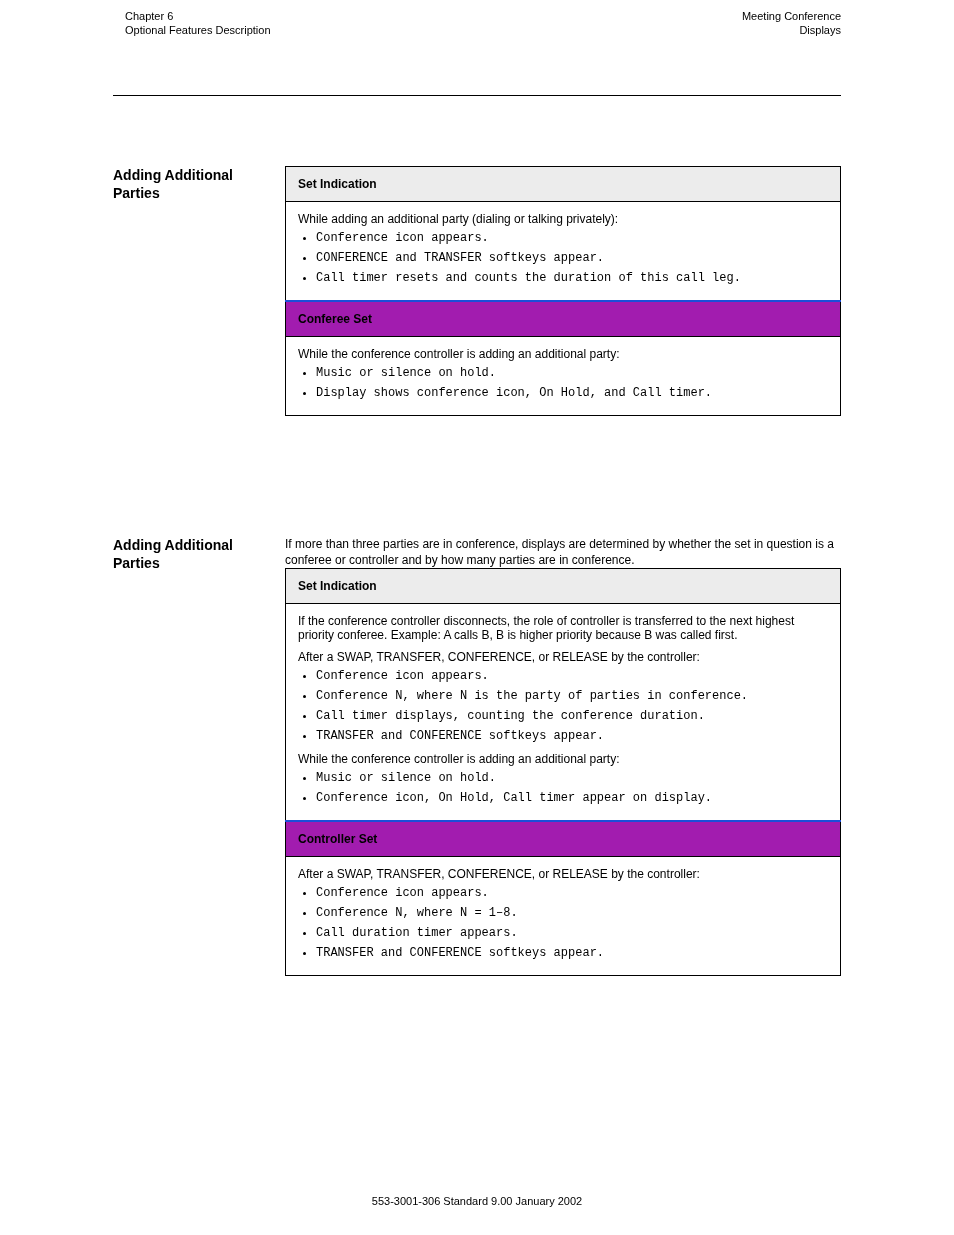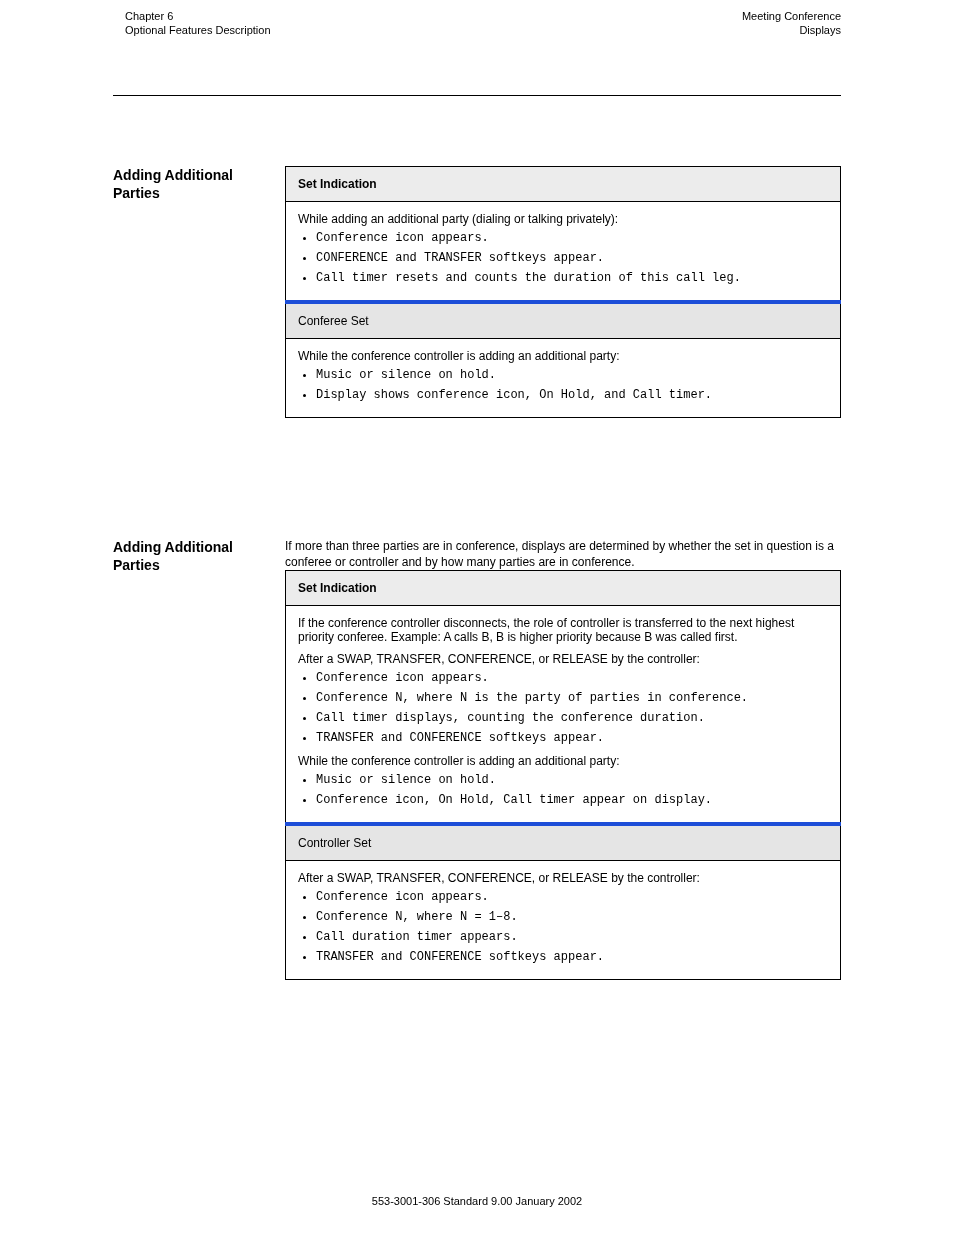--- a/index.html
+++ b/index.html
@@ -73,23 +73,23 @@
     text-align: left;
     vertical-align: top;
     padding: 10px 12px;
   }
   table.box thead th {
     background: #ececec;
     font-weight: bold;
     border-bottom: 1px solid #000;
   }
   table.box tbody.subhead td {
-    background: #e5e5e5;
-    font-weight: normal;
-    border-top: 4px solid #1d4ed8;
+    background: #a21caf;
+    font-weight: bold;
+    border-top: 2px solid #1d4ed8;
     border-bottom: 1px solid #000;
   }
   .bullets {
     margin: 4px 0 0 0;
     padding-left: 18px;
     font-family: Liberation Mono, monospace;
   }
   .bullets li {
     margin-bottom: 4px;
     line-height: 16px;

